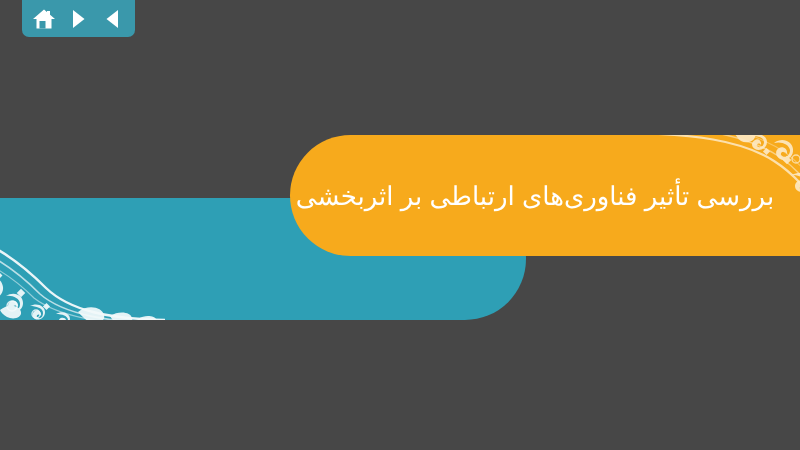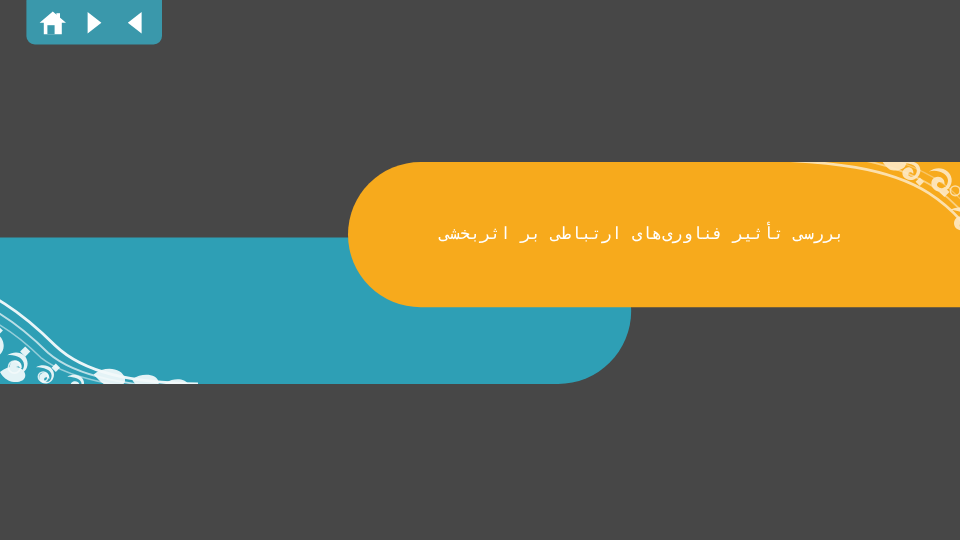--- a/index.html
+++ b/index.html
@@ -91,27 +91,27 @@
     display: flex;
     flex-direction: column;
     align-items: center;
     justify-content: center;
     gap: 2px;
     z-index: 4;
     pointer-events: none;
   }
   .title-line {
     color: #ffffff;
-    font-size: 14px;
+    font-size: 26px;
     line-height: 30px;
     letter-spacing: 0px;
     white-space: nowrap;
     direction: rtl;
     text-align: center;
-    font-family: Liberation Mono, monospace;
+    font-family: Liberation Sans, sans-serif;
   }
 </style>
 </head>
 <body>
 
 <div id="slide">
 
   <div id="navbar">
 
     <div class="navicon">

